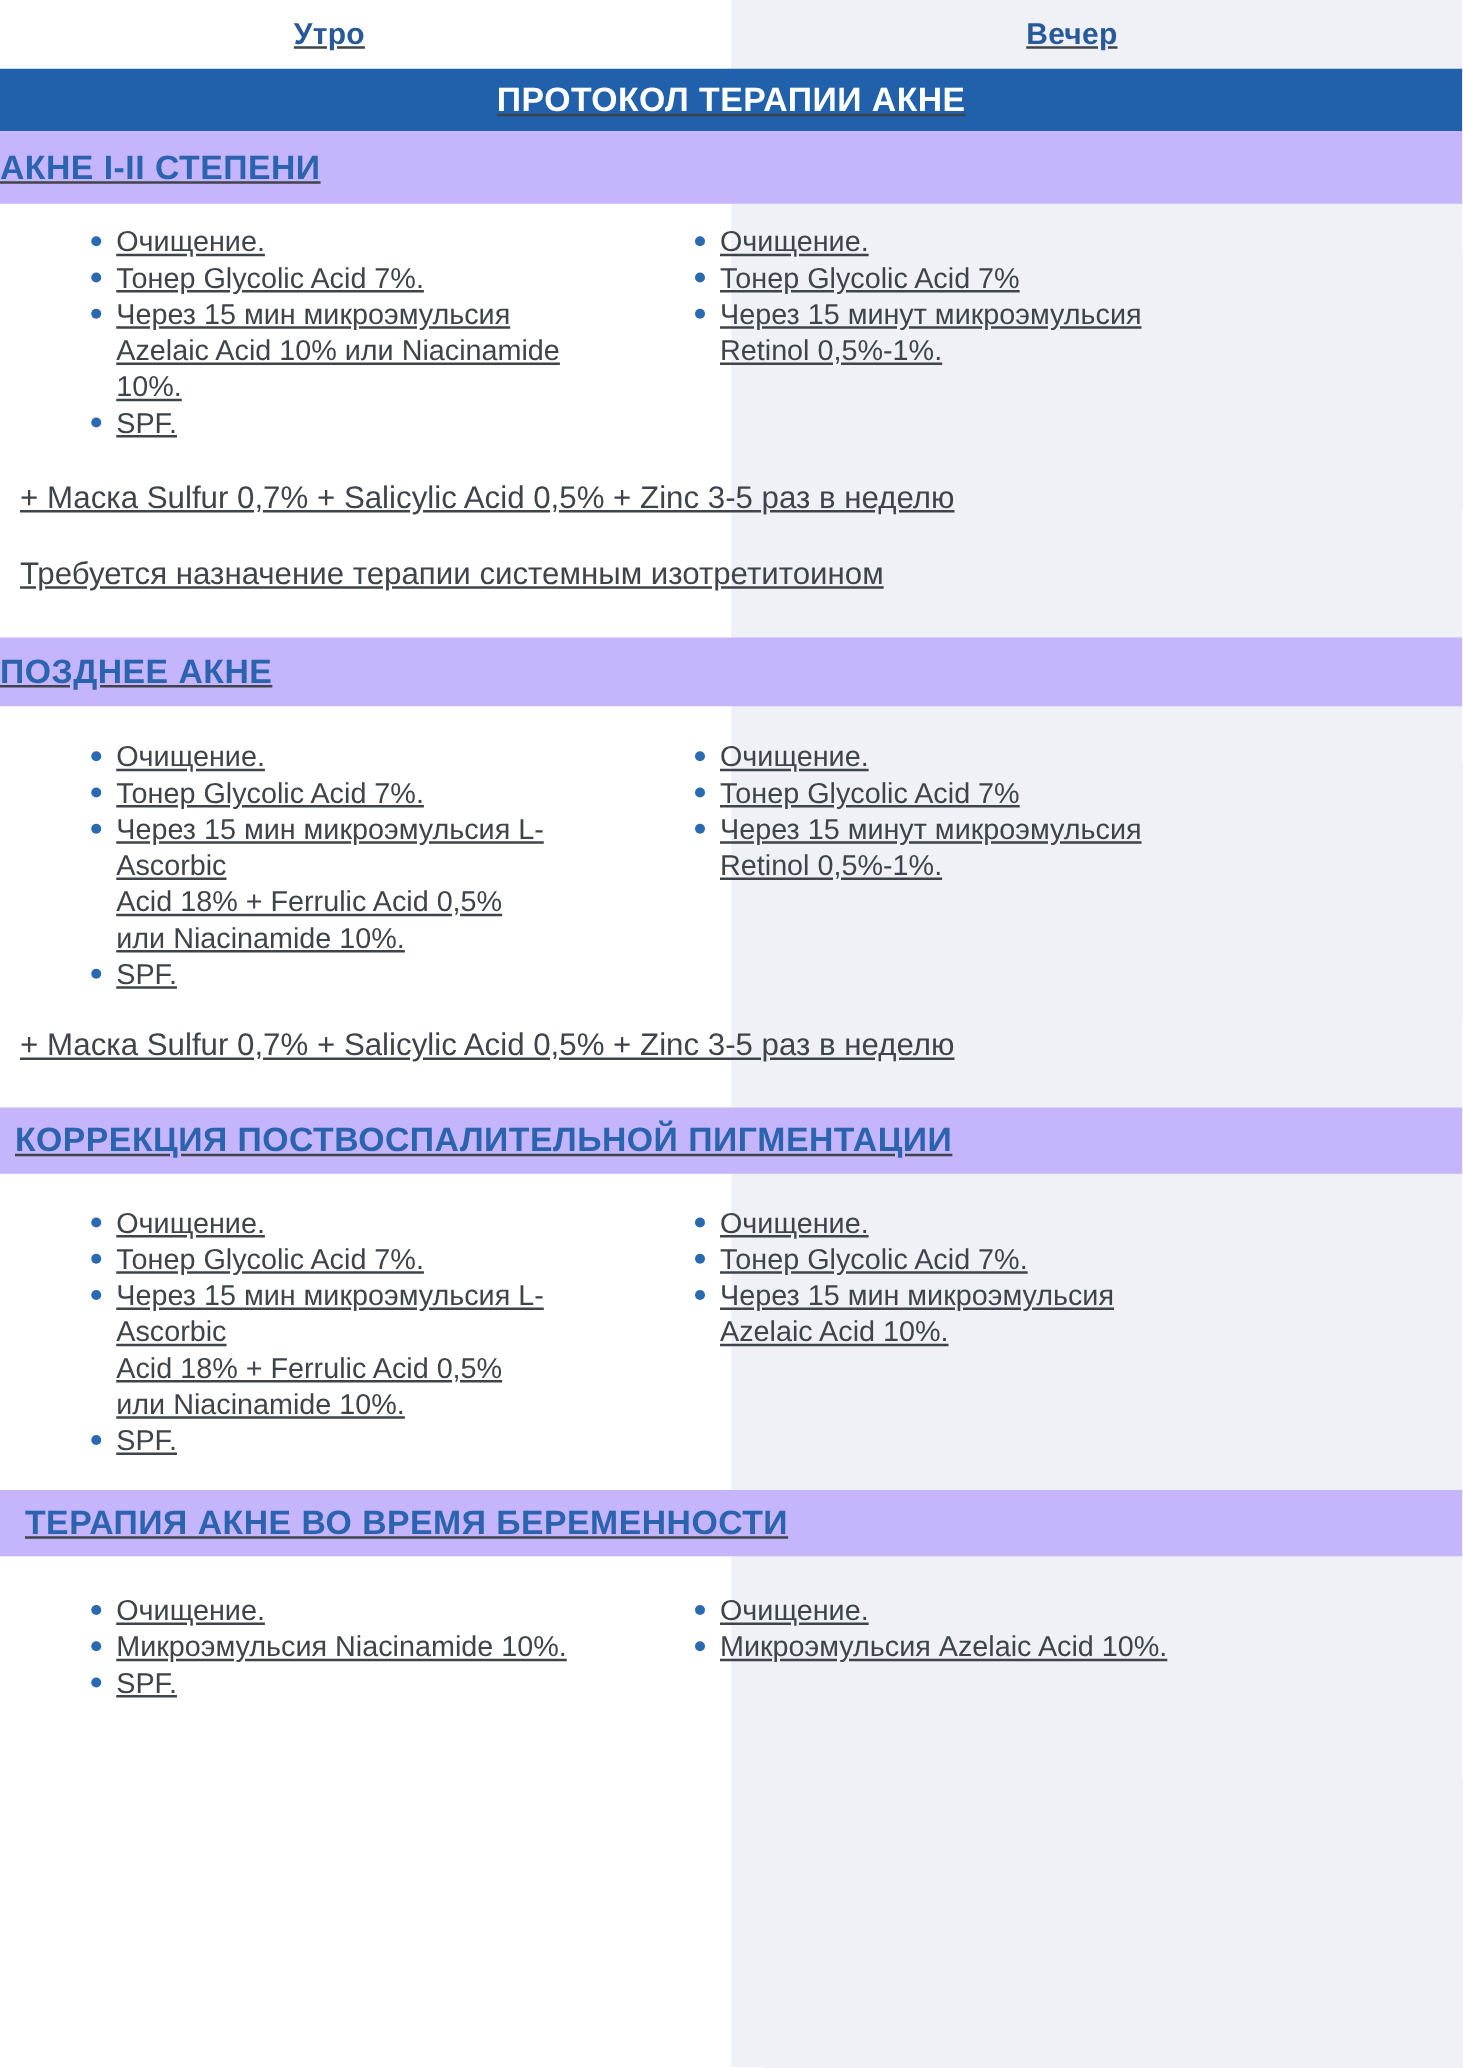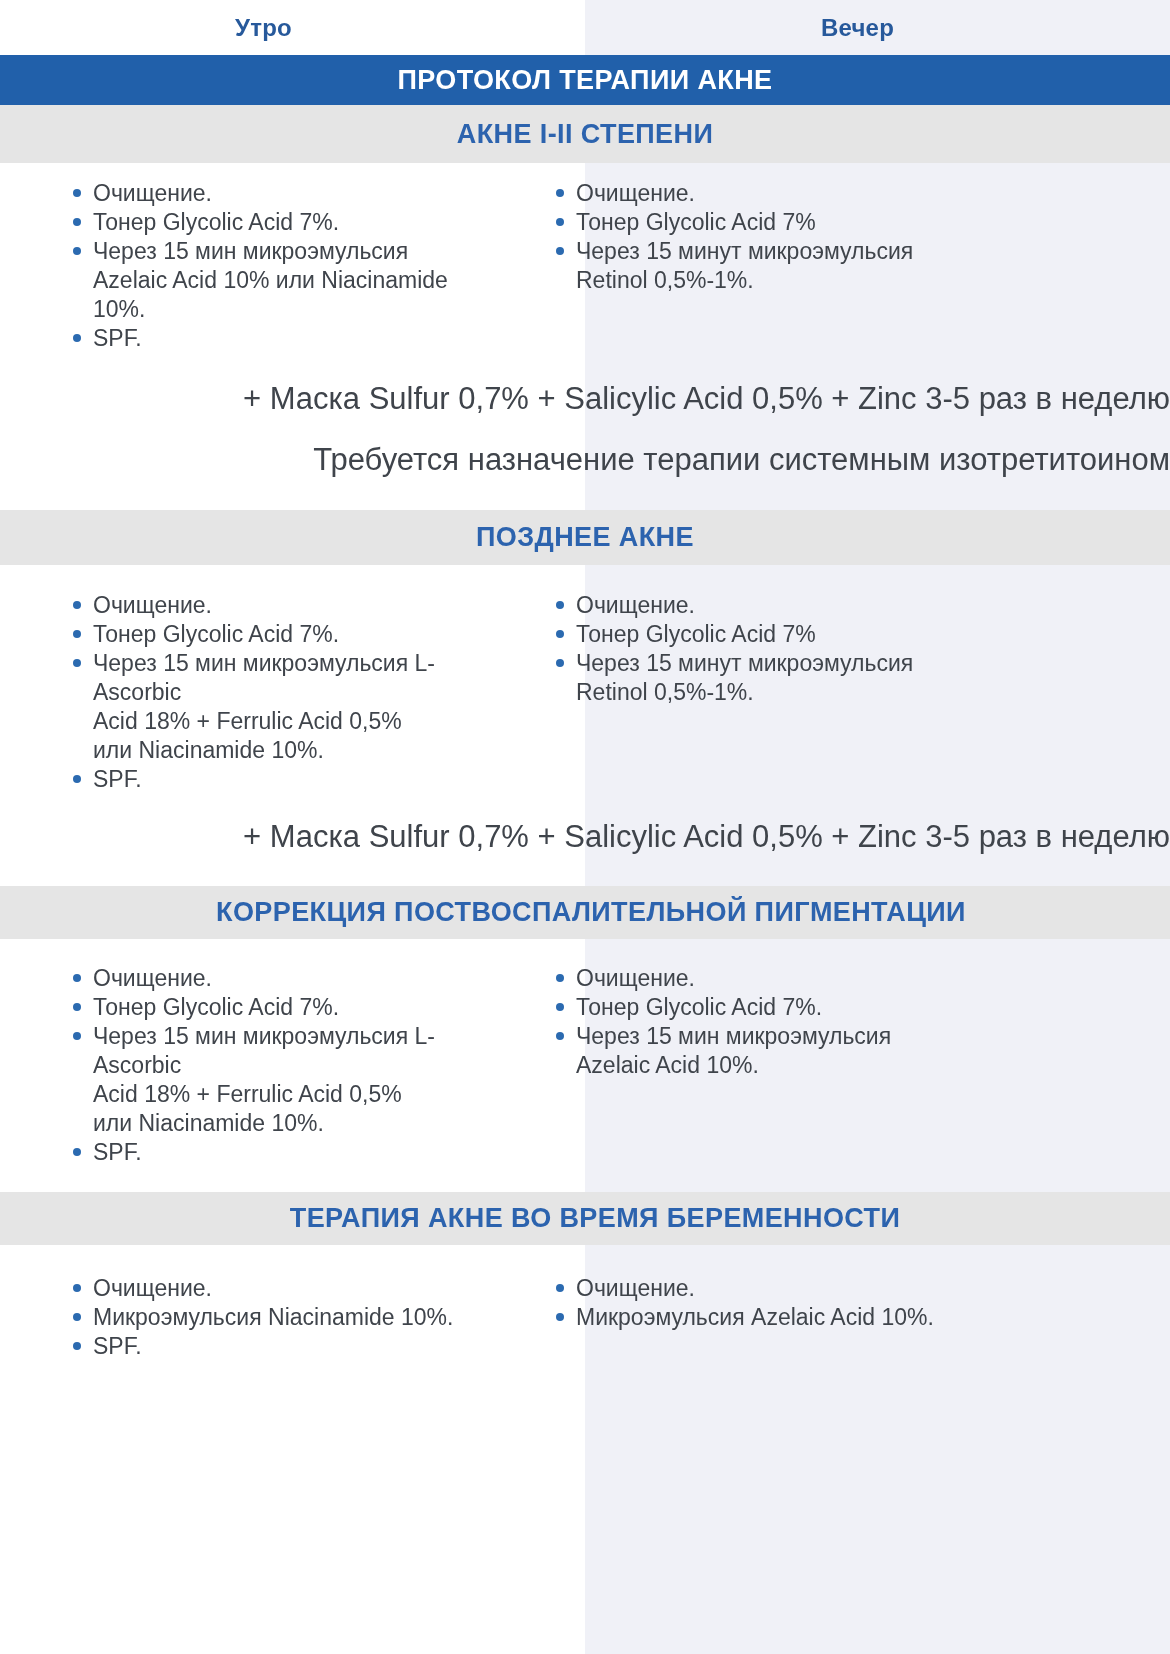--- a/index.html
+++ b/index.html
@@ -9,21 +9,21 @@
     margin:0 auto;
     overflow:hidden;
     background:#ffffff;
     font-family:"Liberation Sans","DejaVu Sans",sans-serif;
     color:#3f444b;
   }
   .right-col-bg{
     position:absolute;top:0;left:585px;width:585px;height:1654px;
     background:#f0f1f7;z-index:0;
   }
-  .layer{position:relative;z-index:1;}
+  .layer{position:relative;z-index:1;text-decoration:underline;}
 
   
   .header-row{display:flex;height:55px;}
   .hcell{width:585px;display:flex;align-items:center;justify-content:center;}
   .hcell span{
     font-size:24px;font-weight:700;color:#27599b;letter-spacing:0.2px;
   }
   .hcell-morning span{transform:translateX(-29px);}
   .hcell-evening span{transform:translateX(-20px);}
 
@@ -31,22 +31,22 @@
   .banner{
     height:50px;background:#2160aa;
     display:flex;align-items:center;justify-content:center;text-align:center;
   }
   .banner span{
     color:#ffffff;font-size:27px;font-weight:700;letter-spacing:0.4px;
   }
 
   
   .band{
-    background:#e5e5e5;
-    display:flex;align-items:center;justify-content:center;
+    background:#c4b5fd;
+    display:flex;align-items:center;justify-content:flex-start;
   }
   .band span{
     color:#2c63ae;font-size:27px;font-weight:700;letter-spacing:0.4px;
   }
   .band-1{height:58px;}
   .band-2{height:48px;margin-top:39px;}
   .band-3{height:55px;margin-top:36px;}
   .band-4{height:53px;margin-top:35px;padding-left:12px;}
   .band-5{height:53px;margin-top:25px;padding-left:20px;}
 
@@ -71,22 +71,22 @@
   }
   ul.bullets li::before{
     content:"";
     position:absolute;left:-20px;top:10px;
     width:8px;height:8px;border-radius:50%;
     background:#2b6ab0;
   }
 
   
   .note{
-    text-align:right;
-    font-size:31px;line-height:29px;color:#3f444b;
+    text-align:left;
+    font-size:25px;line-height:29px;color:#3f444b;padding-left:16px;
   }
   .note-1{margin-top:31px;}
   .note-iso{margin-top:32px;}
   .note-2{margin-top:28px;}
 </style>
 </head>
 <body>
 
 <div class="page">
   <div class="right-col-bg"></div>

